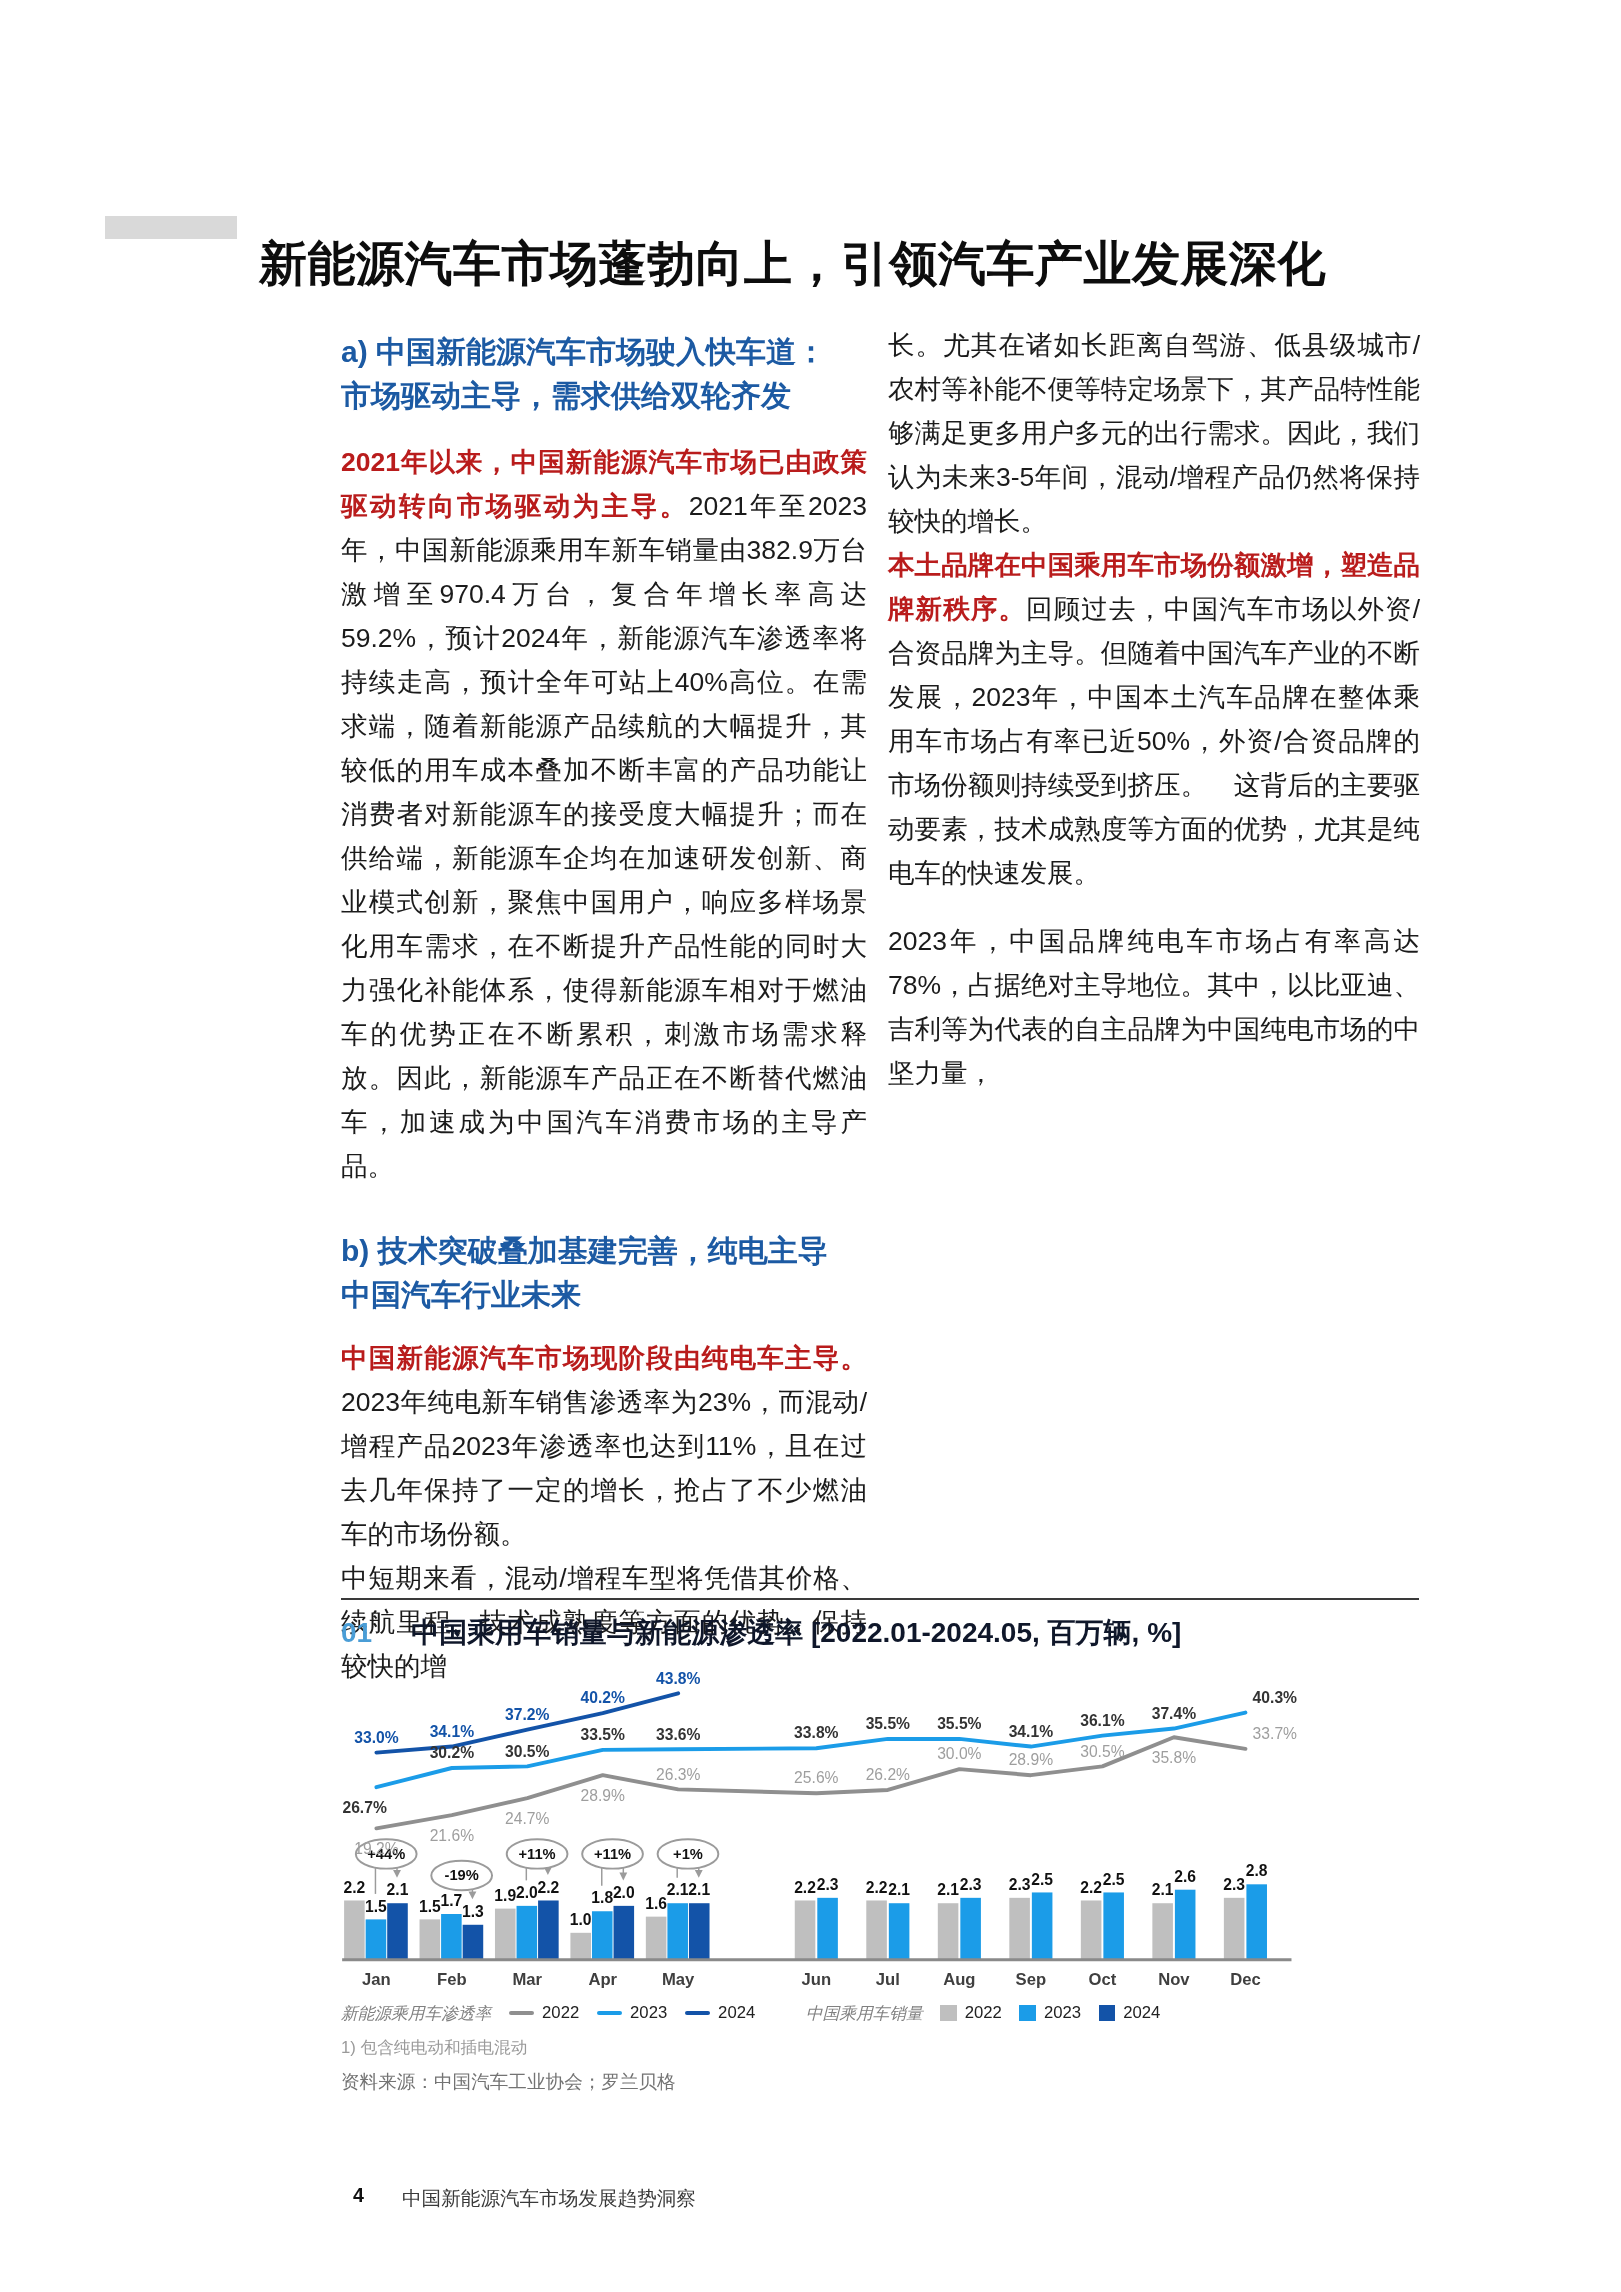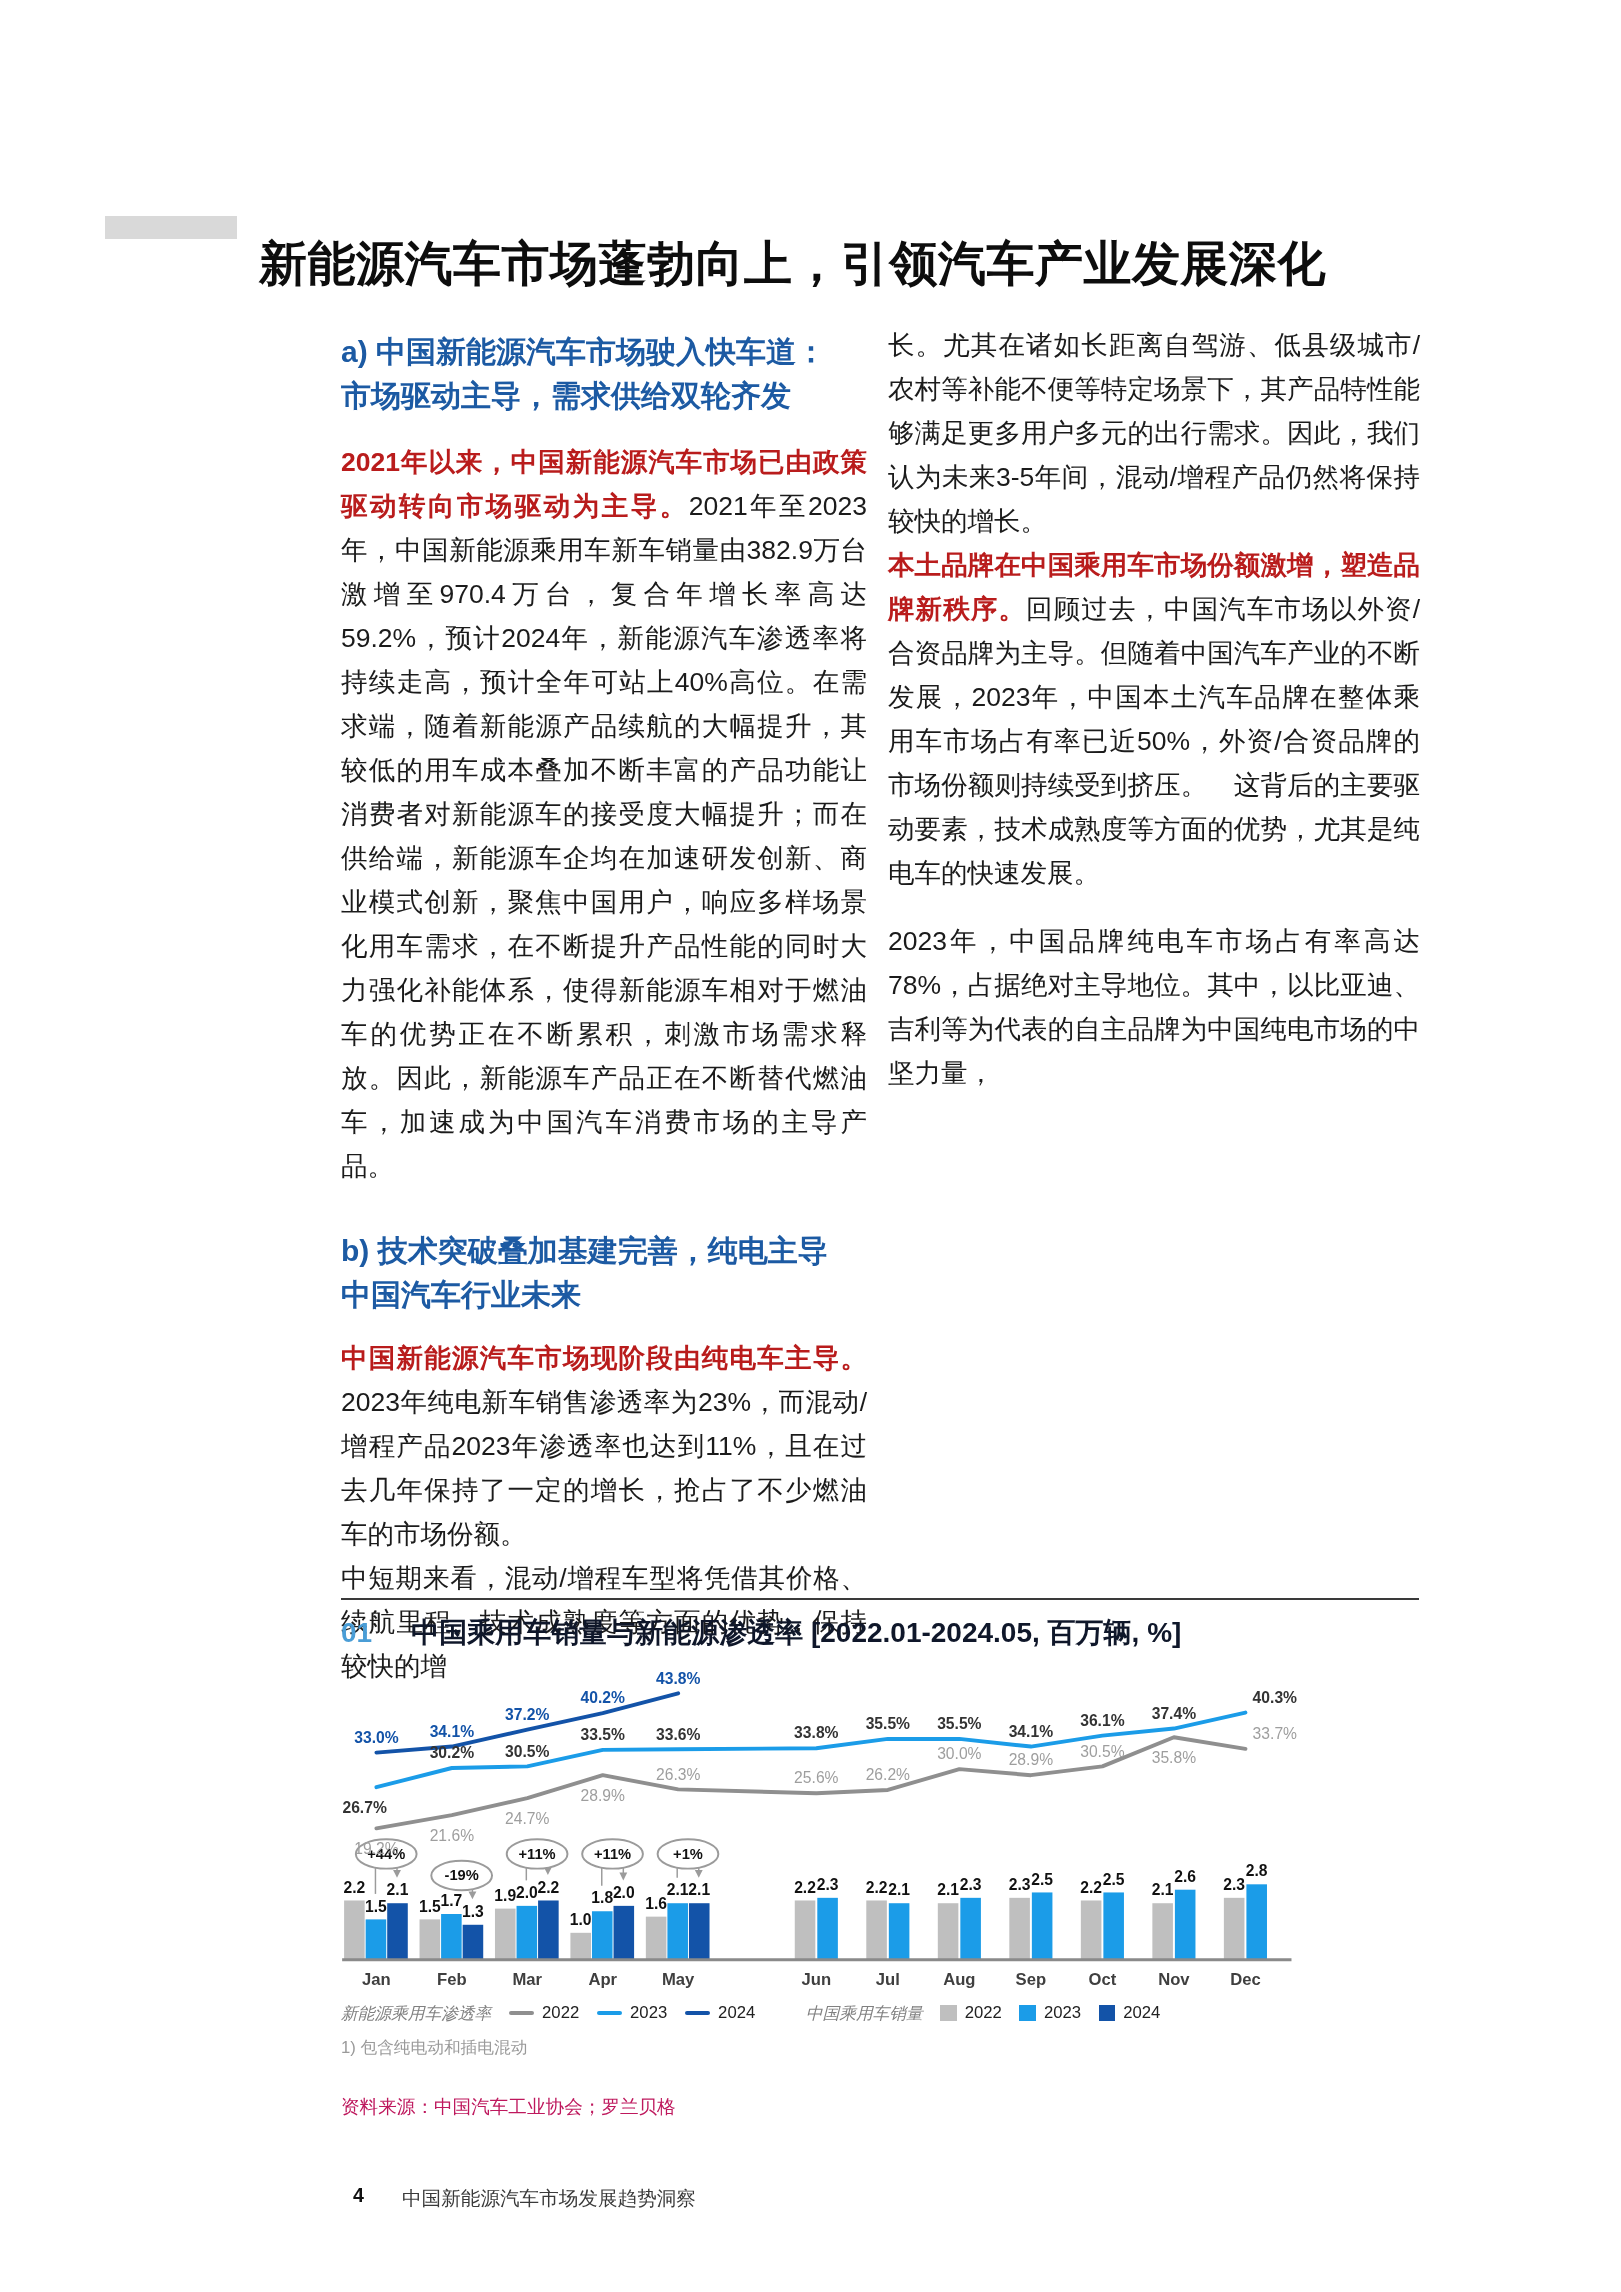--- a/index.html
+++ b/index.html
@@ -36,21 +36,21 @@
   .legend{display:flex;align-items:center;font-size:16.7px;color:#222;margin-top:2px;}
   .legend-cap{color:#808080;margin-right:17.6px;font-style:italic;}
   .legend-cap.bars{margin-left:33px;}
   .lg{display:flex;align-items:center;gap:7.8px;margin-right:17.6px;}
   .line-sw{display:inline-block;width:25.5px;height:3.9px;border-radius:2px;}
   .sq-sw{display:inline-block;width:16.7px;height:16.7px;}
   .sw22{background:#8f8f8f;} .sw23{background:#1b9ce8;} .sw24{background:#1353a8;}
   .bq22{background:#bfbfbf;} .bq23{background:#1b9ce8;} .bq24{background:#1353a8;}
 
   .fn{color:#9a9a9a;font-size:16.7px;margin-top:11.8px;}
-  .src{color:#be185d;font-size:18.6px;margin-top:35px;}
+  .src{color:#737373;font-size:18.6px;margin-top:10px;}
 
   .footer-num{position:absolute;left:353px;top:2184px;font-size:19.6px;font-weight:700;color:#111;}
   .footer-title{position:absolute;left:402px;top:2185px;font-size:19.6px;color:#3a3a3a;}
 </style>
 </head>
 <body>
 
 <div class="hdr-bar"></div>
 <h1 class="hdr-title">新能源汽车市场蓬勃向上，引领汽车产业发展深化</h1>
 

